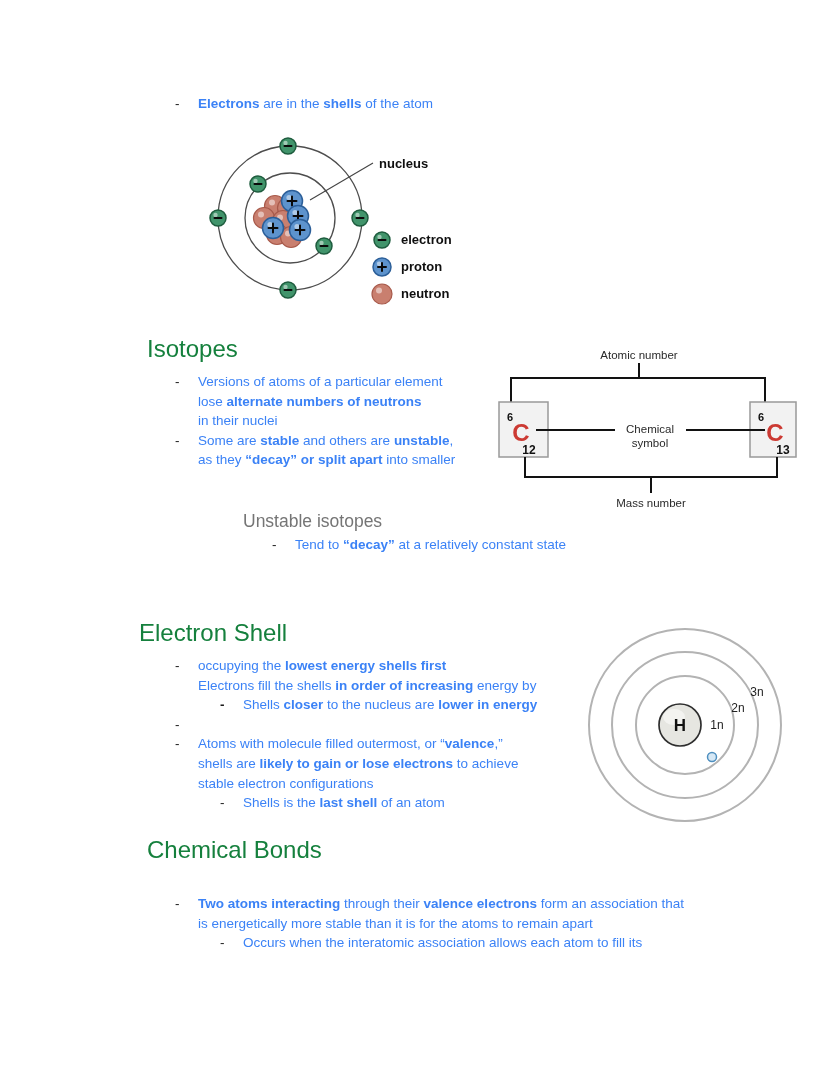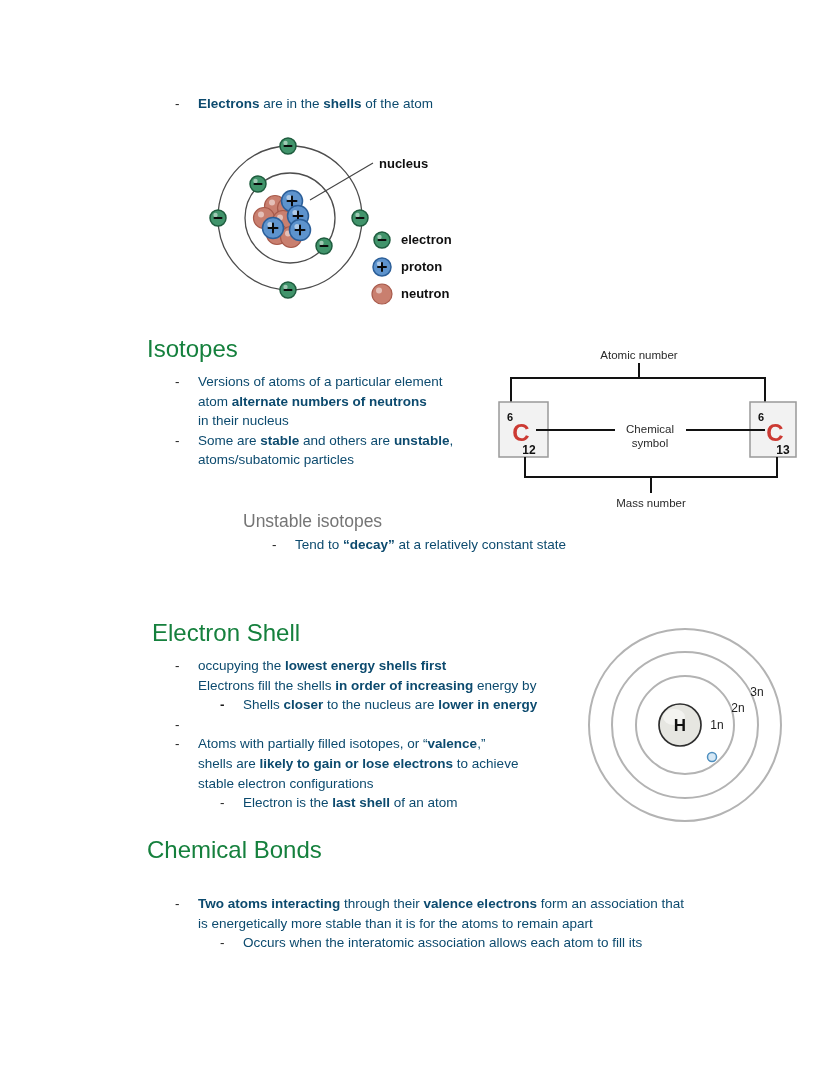--- a/index.html
+++ b/index.html
@@ -7,21 +7,21 @@
     position:relative; width:828px; height:1071px; background:#ffffff;
     font-family:"Liberation Sans", sans-serif; color:var(--text,#1a1a1a);
     overflow:hidden;
   }
   .h1 { position:absolute; font-size:24px; line-height:23px; color:#15803d; }
   .h2 { position:absolute; font-size:17.5px; line-height:20px; color:var(--subheading_gray,#757575); }
   .blist { position:absolute; }
   .bitem { display:flex; }
   .bmark { flex:0 0 23px; font-size:13.5px; line-height:19.6px; color:#1a1a1a; }
   .bitem.mb .bmark { font-weight:700; }
-  .bline { font-size:13.5px; line-height:19.6px; white-space:nowrap; color:#0c4a6e; }
+  .bline { font-size:13.5px; line-height:19.6px; white-space:nowrap; color:#3b82f6; }
   .bold { font-weight:700; }
   svg.diagram { position:absolute; }
   svg text { font-family:"Liberation Sans", sans-serif; }
   .orbit { fill:none; stroke:var(--orbit_line,#4d4d4d); stroke-width:1.3; }
   .e-ball { fill:var(--electron,#41946b); stroke:var(--electron_rim,#1e5c3e); stroke-width:1.5; }
   .p-ball { fill:var(--proton,#5d93cd); stroke:var(--proton_rim,#2c5f99); stroke-width:1.5; }
   .n-ball { fill:var(--neutron,#c97f6f); stroke:var(--neutron_rim,#a85a4b); stroke-width:1.2; }
   .sign { stroke:#0a0a0a; stroke-width:2; stroke-linecap:round; fill:none; }
   .hl { fill:#ffffff; opacity:0.5; }
   .dlabel { font-size:13px; font-weight:700; fill:#0f0f0f; }
@@ -159,29 +159,29 @@
       <text class="dlabel" x="206" y="166">neutron</text>
     </g>
   </svg>
 
   <div class="h1" style="left:147px;top:337px">Isotopes</div>
   <div class="blist" style="left:175px;top:372px">
       <div class="bitem" style="margin-left: 0px;">
         <span class="bmark">-</span>
         <div>
           <div class="bline"><span>Versions of atoms of a particular element</span></div>
-          <div class="bline"><span>atom </span><span class="bold">alternate numbers of neutrons</span></div>
-          <div class="bline"><span>in their nucleus</span></div>
+          <div class="bline"><span>lose </span><span class="bold">alternate numbers of neutrons</span></div>
+          <div class="bline"><span>in their nuclei</span></div>
         </div>
       </div>
       <div class="bitem" style="margin-left: 0px;">
         <span class="bmark">-</span>
         <div>
           <div class="bline"><span>Some are </span><span class="bold">stable</span><span> and others are </span><span class="bold">unstable</span><span>,</span></div>
-          <div class="bline"><span>atoms/subatomic particles</span></div>
+          <div class="bline"><span>as they </span><span class="bold">“decay” or split apart</span><span> into smaller</span></div>
         </div>
       </div>
     </div>
 
   <svg class="diagram" style="left:494px;top:344px" width="310" height="172" viewBox="0 0 310 172">
     <text class="iso-label" x="145" y="15" text-anchor="middle">Atomic number</text>
     <path class="iso-line" d="M145 19 V34 M17 58 V34 H271 V58"></path>
 
     <rect class="iso-box" x="5" y="58" width="49" height="55"></rect>
     <rect class="iso-box" x="256" y="58" width="46" height="55"></rect>
@@ -205,50 +205,50 @@
   <div class="h2" style="left:243px;top:511px">Unstable isotopes</div>
   <div class="blist" style="left:272px;top:535px">
       <div class="bitem" style="margin-left: 0px;">
         <span class="bmark">-</span>
         <div>
           <div class="bline"><span>Tend to </span><span class="bold">“decay”</span><span> at a relatively constant state</span></div>
         </div>
       </div>
     </div>
 
-  <div class="h1" style="left:152px;top:621px">Electron Shell</div>
+  <div class="h1" style="left:139px;top:621px">Electron Shell</div>
   <div class="blist" style="left:175px;top:656px">
       <div class="bitem" style="margin-left: 0px;">
         <span class="bmark">-</span>
         <div>
           <div class="bline"><span>occupying the </span><span class="bold">lowest energy shells first</span></div>
           <div class="bline"><span>Electrons fill the shells </span><span class="bold">in order of increasing</span><span> energy by</span></div>
         </div>
       </div>
       <div class="bitem mb" style="margin-left: 45px;">
         <span class="bmark">-</span>
         <div>
           <div class="bline"><span>Shells </span><span class="bold">closer</span><span> to the nucleus are </span><span class="bold">lower in energy</span></div>
         </div>
       </div>
       <div class="bitem" style="margin-left: 0px;">
         <span class="bmark">-</span>
       </div>
       <div class="bitem" style="margin-left: 0px;">
         <span class="bmark">-</span>
         <div>
-          <div class="bline"><span>Atoms with partially filled isotopes, or “</span><span class="bold">valence</span><span>,”</span></div>
+          <div class="bline"><span>Atoms with molecule filled outermost, or “</span><span class="bold">valence</span><span>,”</span></div>
           <div class="bline"><span>shells are </span><span class="bold">likely to gain or lose electrons</span><span> to achieve</span></div>
           <div class="bline"><span>stable electron configurations</span></div>
         </div>
       </div>
       <div class="bitem" style="margin-left: 45px;">
         <span class="bmark">-</span>
         <div>
-          <div class="bline"><span>Electron is the </span><span class="bold">last shell</span><span> of an atom</span></div>
+          <div class="bline"><span>Shells is the </span><span class="bold">last shell</span><span> of an atom</span></div>
         </div>
       </div>
     </div>
 
   <svg class="diagram" style="left:583px;top:626px" width="212" height="204" viewBox="0 0 212 204">
     <circle class="shell" cx="102" cy="99" r="96"></circle>
     <circle class="shell" cx="102" cy="99" r="73"></circle>
     <circle class="shell" cx="102" cy="99" r="49"></circle>
     <circle class="h-ball" cx="97" cy="99" r="21"></circle>
     <ellipse class="hl" cx="91" cy="91" rx="11" ry="8"></ellipse>

